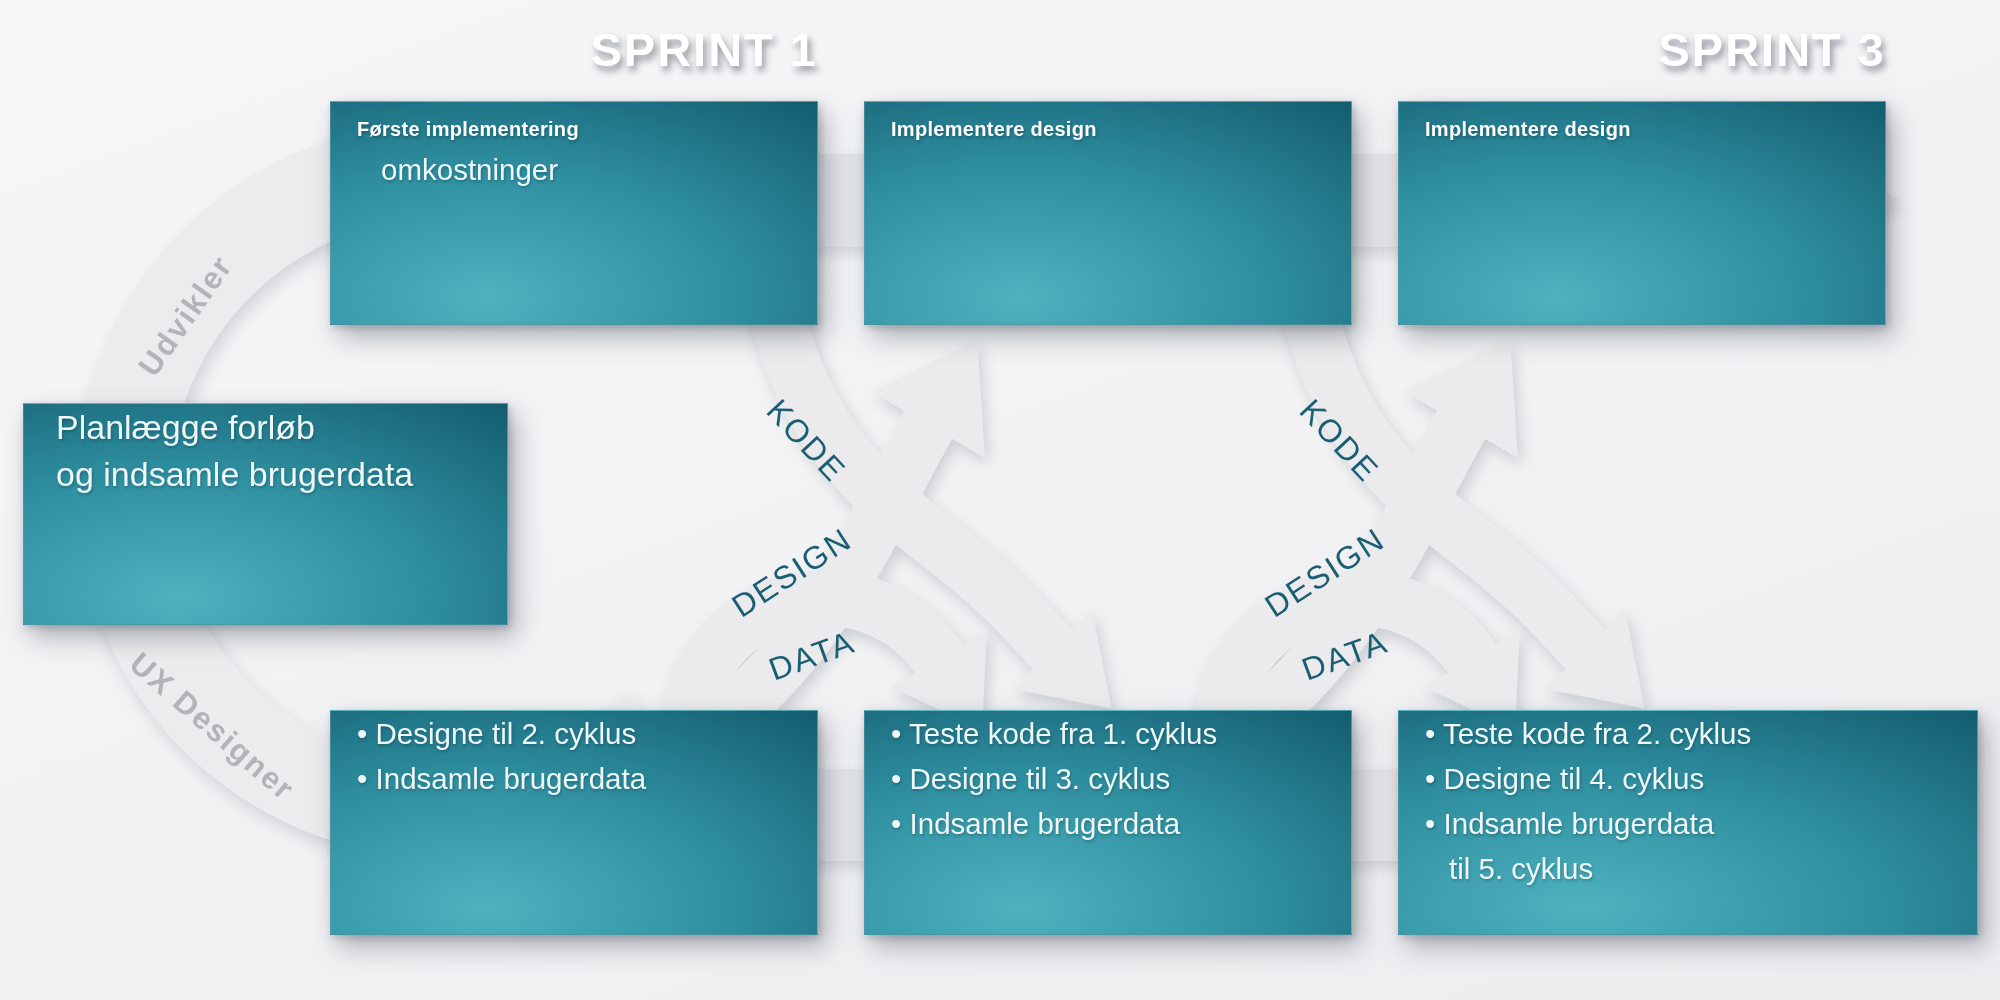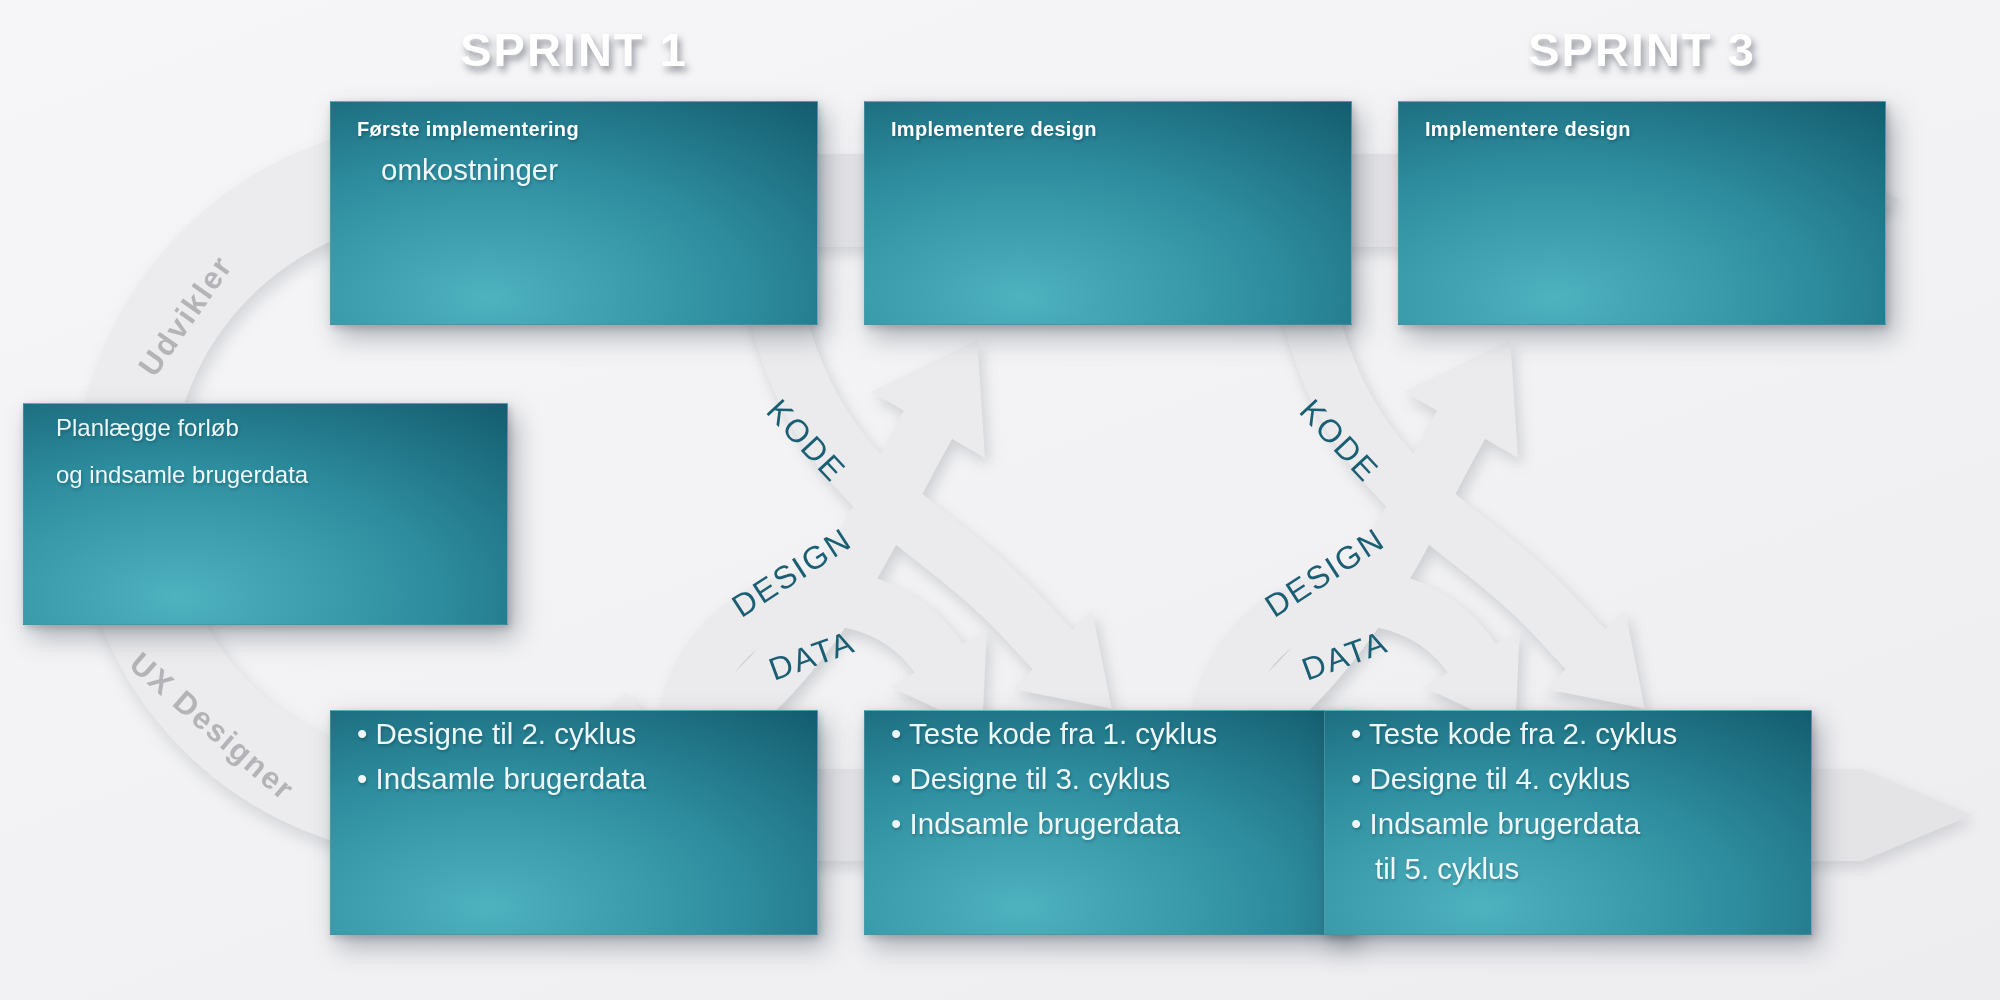--- a/index.html
+++ b/index.html
@@ -16,25 +16,25 @@
   .box-title{font-weight:bold;font-size:20px;color:#ffffff;padding:16px 0 6px 26px;letter-spacing:.3px;
              text-shadow:1px 2px 3px rgba(0,40,55,.35);}
   .box-line{font-size:29.5px;color:#eef8f9;padding-left:26px;line-height:45px;white-space:nowrap;
             text-shadow:1px 2px 3px rgba(0,40,55,.3);}
   .box-line.cont{padding-left:50px;}
   .pad-top{}
 
   
   #sprint-zero-title{font-weight:bold;font-size:51px;color:#fff;padding:20px 0 10px 30px;letter-spacing:1px;
                      text-shadow:2px 3px 4px rgba(0,40,55,.4);}
-  .zero-line{font-size:24px;color:#eef8f9;padding-left:32px;line-height:47px;white-space:nowrap;
+  .zero-line{font-size:34px;color:#eef8f9;padding-left:32px;line-height:47px;white-space:nowrap;
              text-shadow:1px 2px 3px rgba(0,40,55,.3);}
 
   
-  .sprint-header{position:absolute;top:22px;width:488px;text-align:center;
+  .sprint-header{position:absolute;top:22px;width:488px;text-align:right;
                  font-size:47px;font-weight:bold;color:#ffffff;letter-spacing:2px;
                  text-shadow:3px 5px 7px rgba(95,100,110,.65);}
 
   
   .curve-label{position:absolute;font-size:31px;font-weight:bold;color:#b4b4b8;letter-spacing:2px;white-space:nowrap;}
   #lbl-udvikler{left:186px;top:316px;transform:translate(-50%,-50%) rotate(-55deg);}
   #lbl-uxdesigner{left:212px;top:727px;transform:translate(-50%,-50%) rotate(41deg);}
 
   
   .flow-label{position:absolute;font-size:32px;color:#1a5e74;letter-spacing:2px;white-space:nowrap;}
@@ -113,20 +113,20 @@
 
   <div class="box" style="left:330px;top:710px;width:488px;height:225px">
     <div class="box-line pad-top">• Designe til 2. cyklus</div>
     <div class="box-line">• Indsamle brugerdata</div>
   </div>
   <div class="box" style="left:864px;top:710px;width:488px;height:225px">
     <div class="box-line pad-top">• Teste kode fra 1. cyklus</div>
     <div class="box-line">• Designe til 3. cyklus</div>
     <div class="box-line">• Indsamle brugerdata</div>
   </div>
-  <div class="box" style="left:1324px;top:710px;width:488px;height:225px">
+  <div class="box" style="left:1398px;top:710px;width:580px;height:225px">
     <div class="box-line pad-top">• Teste kode fra 2. cyklus</div>
     <div class="box-line">• Designe til 4. cyklus</div>
     <div class="box-line">• Indsamle brugerdata</div>
     <div class="box-line cont">til 5. cyklus</div>
   </div>
 
 </div>
 
 </body></html>

